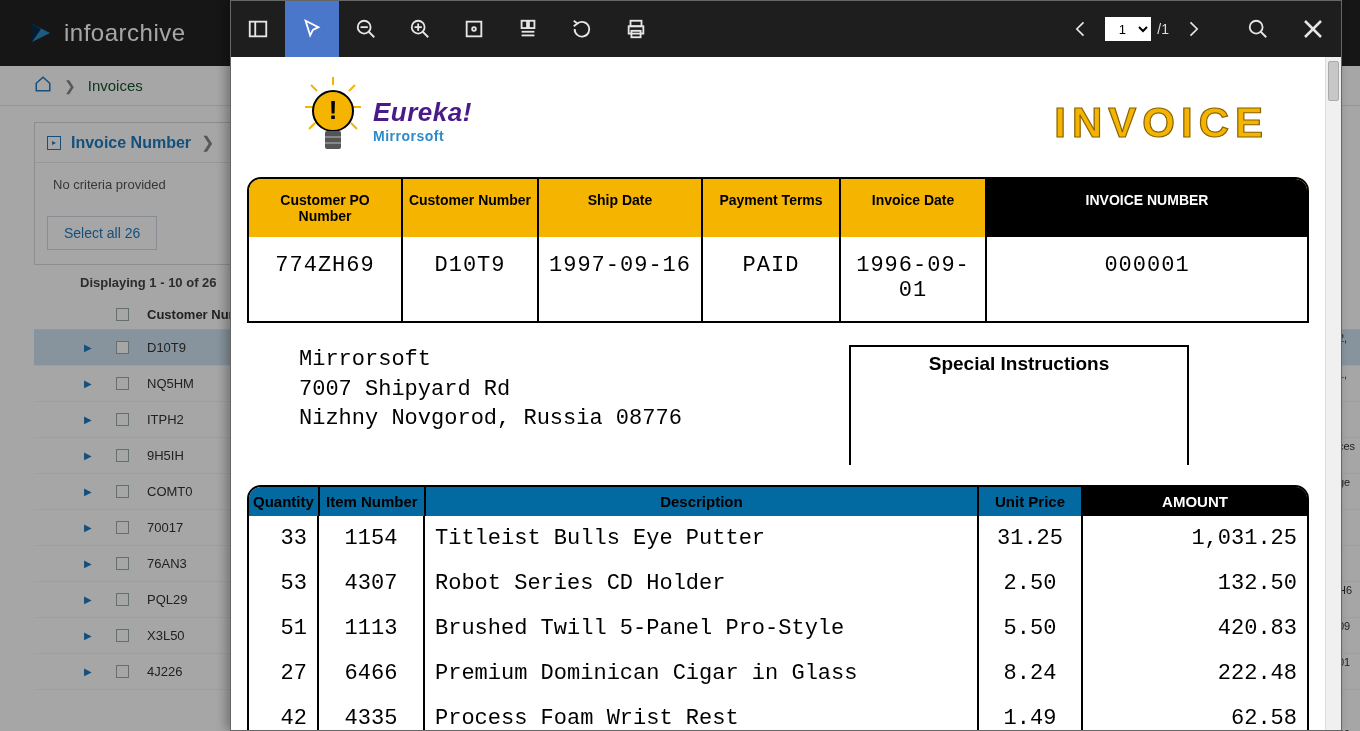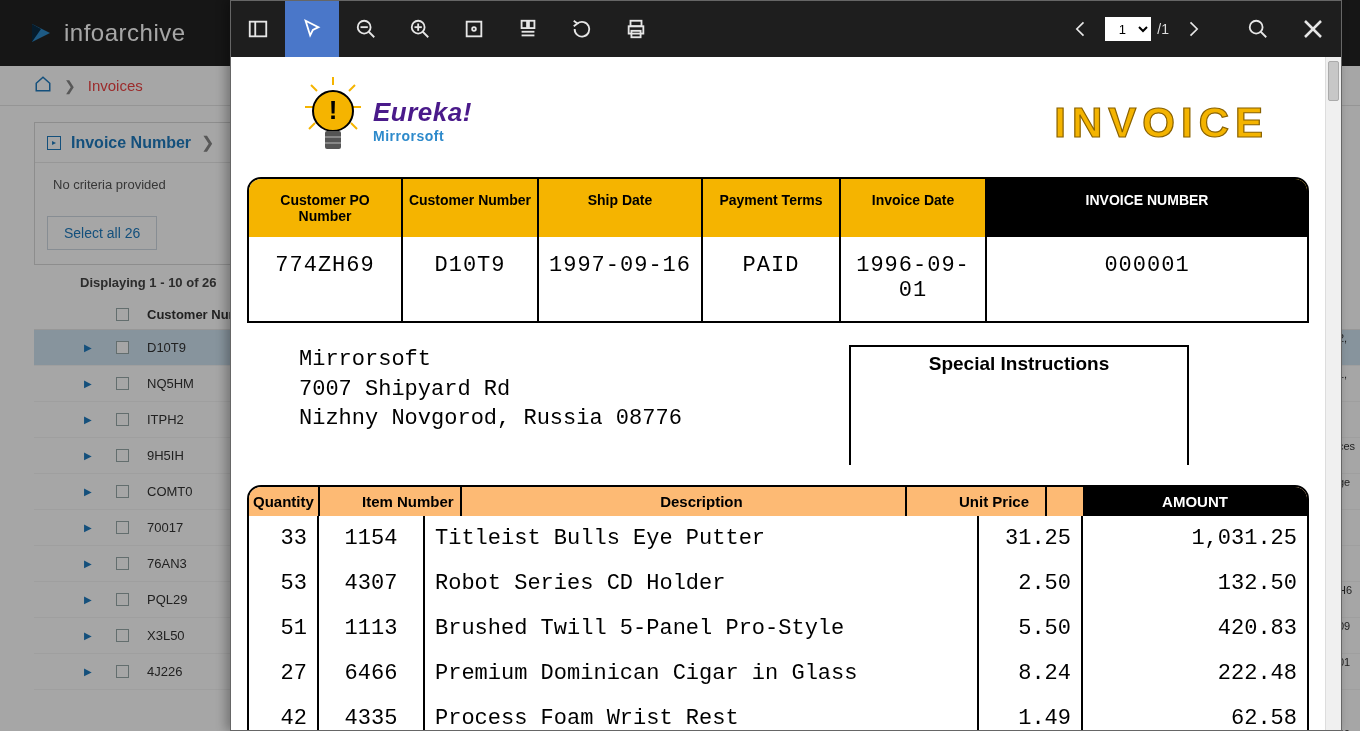--- a/index.html
+++ b/index.html
@@ -8,21 +8,21 @@
 
 .app-bg { position: absolute; inset: 0; }
 .app-header { height: 66px; background: #222; display: flex; align-items: center; padding-left: 28px; }
 .logo-mark { width: 26px; height: 26px; position: relative; margin-right: 10px; }
 .logo-mark svg { display:block; }
 .brand { color: #fff; font-size: 24px; font-weight: 500; letter-spacing: .5px; }
 
 .breadcrumb-bar { height: 40px; display: flex; align-items: center; padding-left: 34px; gap: 12px; border-bottom: 1px solid #e5e5e5; }
 .bc-icon { color: #1f7bbf; }
 .bc-chev { color: #888; font-size: 14px; }
-.bc-text { color: #ef4444; font-size: 15px; }
+.bc-text { color: #14532d; font-size: 15px; }
 
 .content-area { display:flex; }
 .left-panel { width: 1360px; padding: 16px 0 0 34px; }
 .filter-box { border:1px solid #d9d9d9; width: 1200px; padding: 0; }
 .filter-head { display:flex; align-items:center; gap:10px; padding:10px 12px; border-bottom:1px solid #e9e9e9; }
 .filter-collapse { width:14px; height:14px; border:1px solid #1f7bbf; display:flex; align-items:center; justify-content:center; color:#1f7bbf; font-size:8px; }
 .filter-title { color:#1f7bbf; font-size:16px; font-weight:600; }
 .filter-chev { color:#888; }
 .filter-none { padding:14px 18px; color:#555; font-size:13px; }
 .select-all { margin:10px 12px 14px; padding:8px 16px; border:1px solid #cfd9e2; color:#1f7bbf; background:#fff; font-size:14px; display:inline-block; }
@@ -85,30 +85,30 @@
 
 .addr-row { display:flex; margin:22px 0 20px 52px; gap:4px; }
 .addr { font-family:"Courier New",monospace; font-size:22px; line-height:1.35; }
 .special-box { margin-left:auto; margin-right:120px; border:2px solid #000; border-bottom:none; width:340px; height:120px; text-align:center; padding-top:6px; }
 .special-box .sp-title { font-weight:800; font-size:19px; }
 
 
 .lines { border:2px solid #000; border-radius:14px 14px 0 0; overflow:hidden; margin-left:-14px; width:918px; position:relative; left:0; }
 
 .lines { width:auto; margin-left:0; }
-.lines-head { display:flex; background:#fdba74;gap:36px; }
+.lines-head { display:flex; background:#0369a1; }
 .lines-head .lh { text-align:center; font-weight:700; font-size:15px; padding:6px 4px; border-right:2px solid #000; }
 .lh.q{flex:0 0 70px}.lh.it{flex:0 0 106px}.lh.de{flex:1}.lh.up{flex:0 0 104px}.lh.am{flex:0 0 224px; background:#000; color:#fff; border-right:none;}
 .lines-body { }
 .lrow { display:flex; font-family:"Courier New",monospace; font-size:22px; }
 .lrow .lc { padding:10px 10px; border-right:2px solid #000; }
 .lc.q{flex:0 0 70px; text-align:right;}
 .lc.it{flex:0 0 106px; text-align:center;}
 .lc.de{flex:1;}
-.lc.up{flex:0 0 104px; text-align:right;}
+.lc.up{flex:0 0 104px; text-align:center;}
 .lc.am{flex:0 0 224px; text-align:right; border-right:none;}
 
 </style>
 </head>
 <body>
 
 <div class="app-bg">
   <div class="app-header">
     <span class="logo-mark">
       <svg viewBox="0 0 26 26" width="26" height="26">

